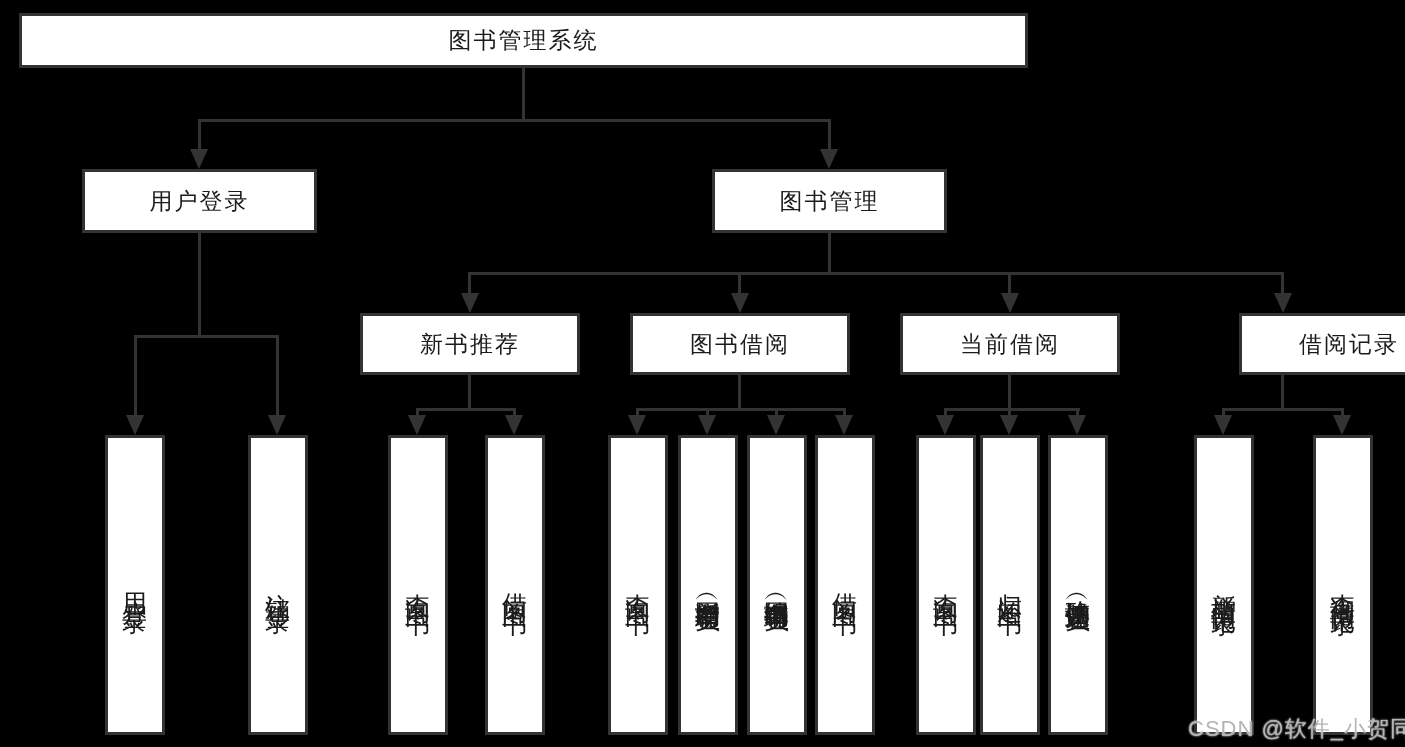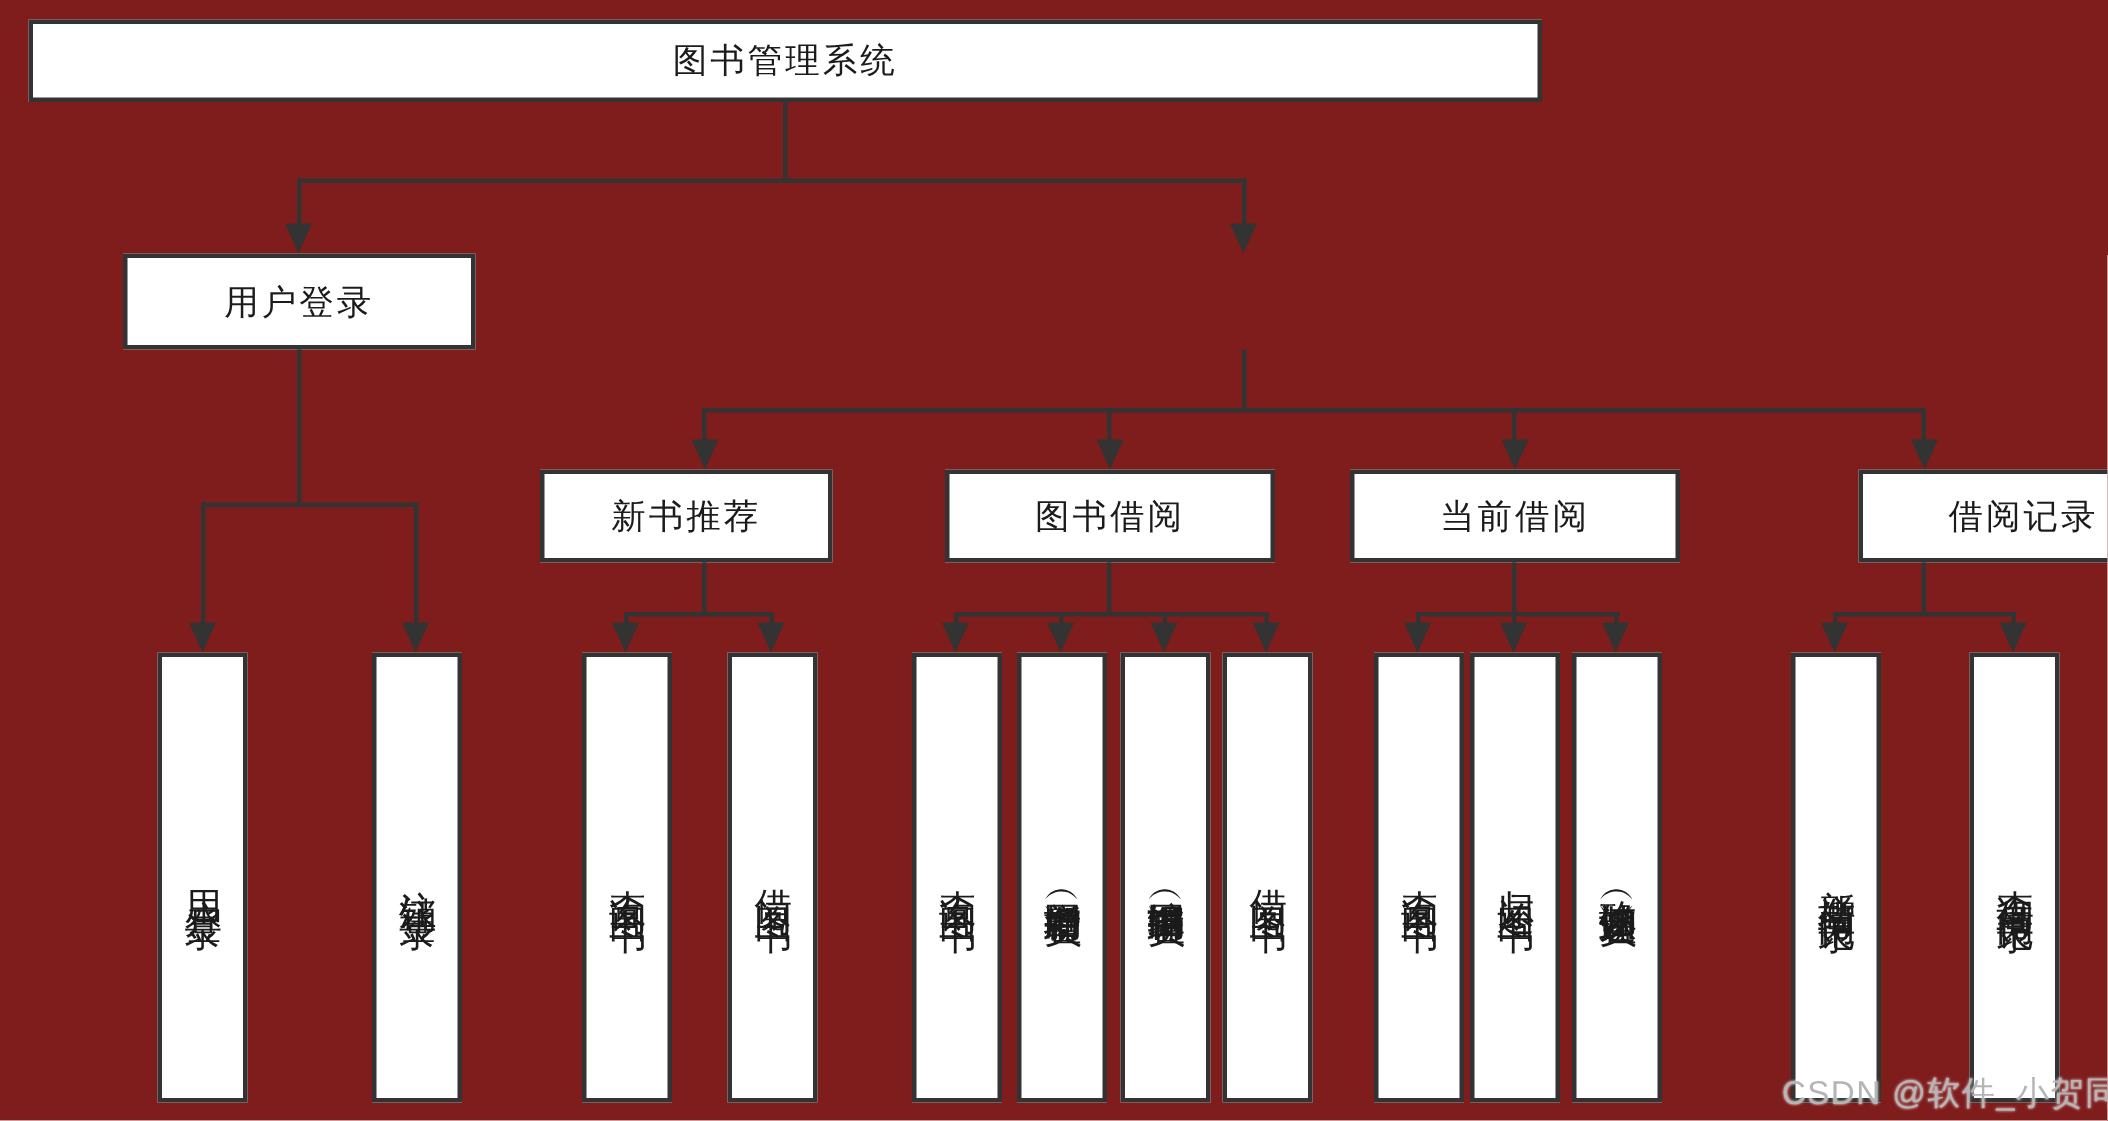--- a/index.html
+++ b/index.html
@@ -1,17 +1,17 @@
 <!DOCTYPE html>
 <html><head>
 <meta charset="utf-8">
 <style>
   html,body{margin:0;padding:0;background:#fff;}
   .stage{
-    position:relative;width:1405px;height:747px;background:#7f1d1d;overflow:hidden;
+    position:relative;width:1405px;height:747px;background:#000000;overflow:hidden;
     font-family:"Liberation Sans","DejaVu Sans",sans-serif;
   }
   .node{
     position:absolute;box-sizing:border-box;border:3px solid #333;background:#fff;
     display:flex;align-items:center;justify-content:center;
     font-size:23px;color:#1b1b1b;letter-spacing:2px;white-space:nowrap;
   }
   .vnode{
     position:absolute;box-sizing:border-box;border:3px solid #333;background:#fff;
     writing-mode:vertical-rl;text-orientation:mixed;
@@ -42,40 +42,41 @@
   <div class="node" style="left:19px;top:13px;width:1009px;height:55px">图书管理系统</div>
 
   <div class="vline" style="left:522px;top:68px;height:51px"></div>
   <div class="hline" style="left:198px;top:119px;width:633px"></div>
   <div class="vline" style="left:198px;top:119px;height:32px"></div>
   <div class="vline" style="left:828px;top:119px;height:32px"></div>
   <div class="arrow" style="left:190px;top:149px"></div>
   <div class="arrow" style="left:820px;top:149px"></div>
 
   <div class="node" style="left:82px;top:169px;width:235px;height:64px">用户登录</div>
+  <div class="node" style="left:712px;top:169px;width:235px;height:64px">图书管理</div>
 
   <div class="vline" style="left:198px;top:233px;height:102px"></div>
   <div class="hline" style="left:134px;top:335px;width:145px"></div>
   <div class="vline" style="left:134px;top:335px;height:82px"></div>
   <div class="vline" style="left:276px;top:335px;height:82px"></div>
   <div class="arrow" style="left:126px;top:415px"></div>
   <div class="arrow" style="left:268px;top:415px"></div>
 
   <div class="vline" style="left:828px;top:233px;height:39px"></div>
   <div class="hline" style="left:468px;top:272px;width:816px"></div>
   <div class="vline" style="left:468px;top:272px;height:23px"></div>
   <div class="vline" style="left:738px;top:272px;height:23px"></div>
   <div class="vline" style="left:1008px;top:272px;height:23px"></div>
   <div class="vline" style="left:1281px;top:272px;height:23px"></div>
   <div class="arrow" style="left:461px;top:293px"></div>
   <div class="arrow" style="left:731px;top:293px"></div>
   <div class="arrow" style="left:1001px;top:293px"></div>
   <div class="arrow" style="left:1274px;top:293px"></div>
 
-  <div class="node" style="left:360px;top:313px;width:195px;height:62px">新书推荐</div>
+  <div class="node" style="left:360px;top:313px;width:220px;height:62px">新书推荐</div>
   <div class="node" style="left:630px;top:313px;width:220px;height:62px">图书借阅</div>
   <div class="node" style="left:900px;top:313px;width:220px;height:62px">当前借阅</div>
   <div class="node" style="left:1239px;top:313px;width:220px;height:62px">借阅记录</div>
 
   <div class="vline" style="left:468px;top:375px;height:33px"></div>
   <div class="hline" style="left:416px;top:408px;width:100px"></div>
   <div class="vline" style="left:416px;top:408px;height:9px"></div>
   <div class="vline" style="left:513px;top:408px;height:9px"></div>
   <div class="arrow" style="left:408px;top:415px"></div>
   <div class="arrow" style="left:505px;top:415px"></div>

